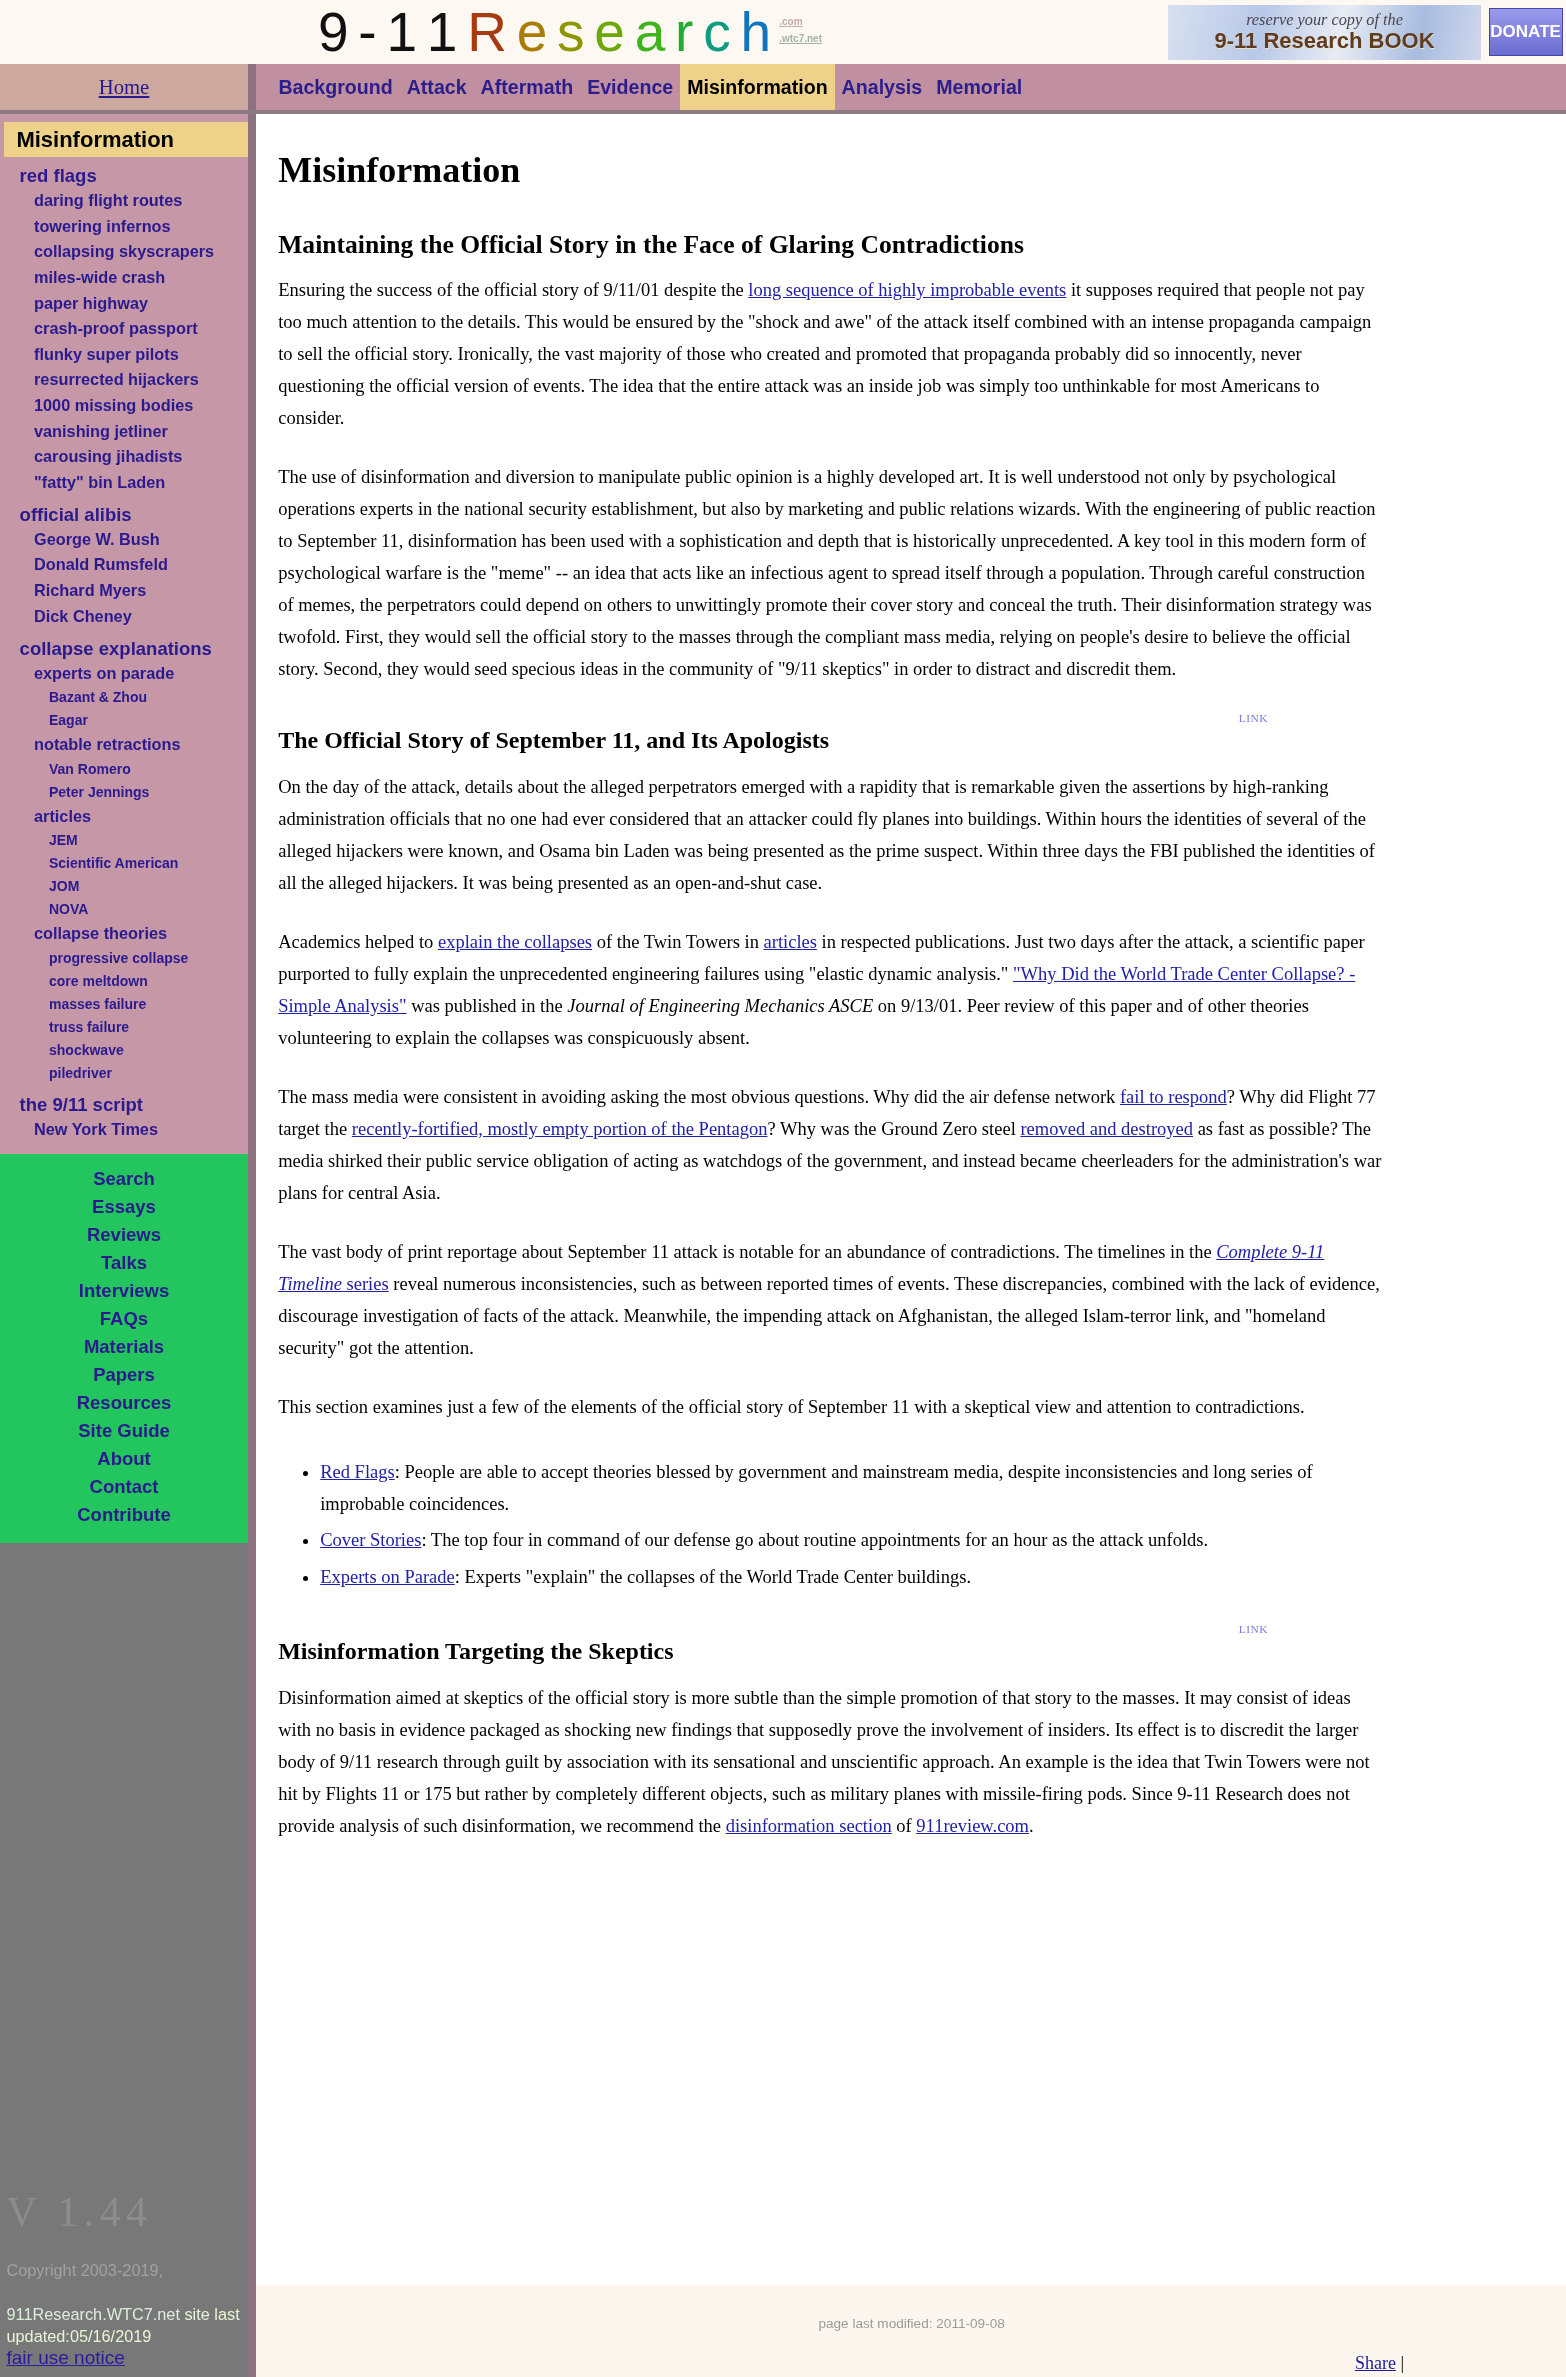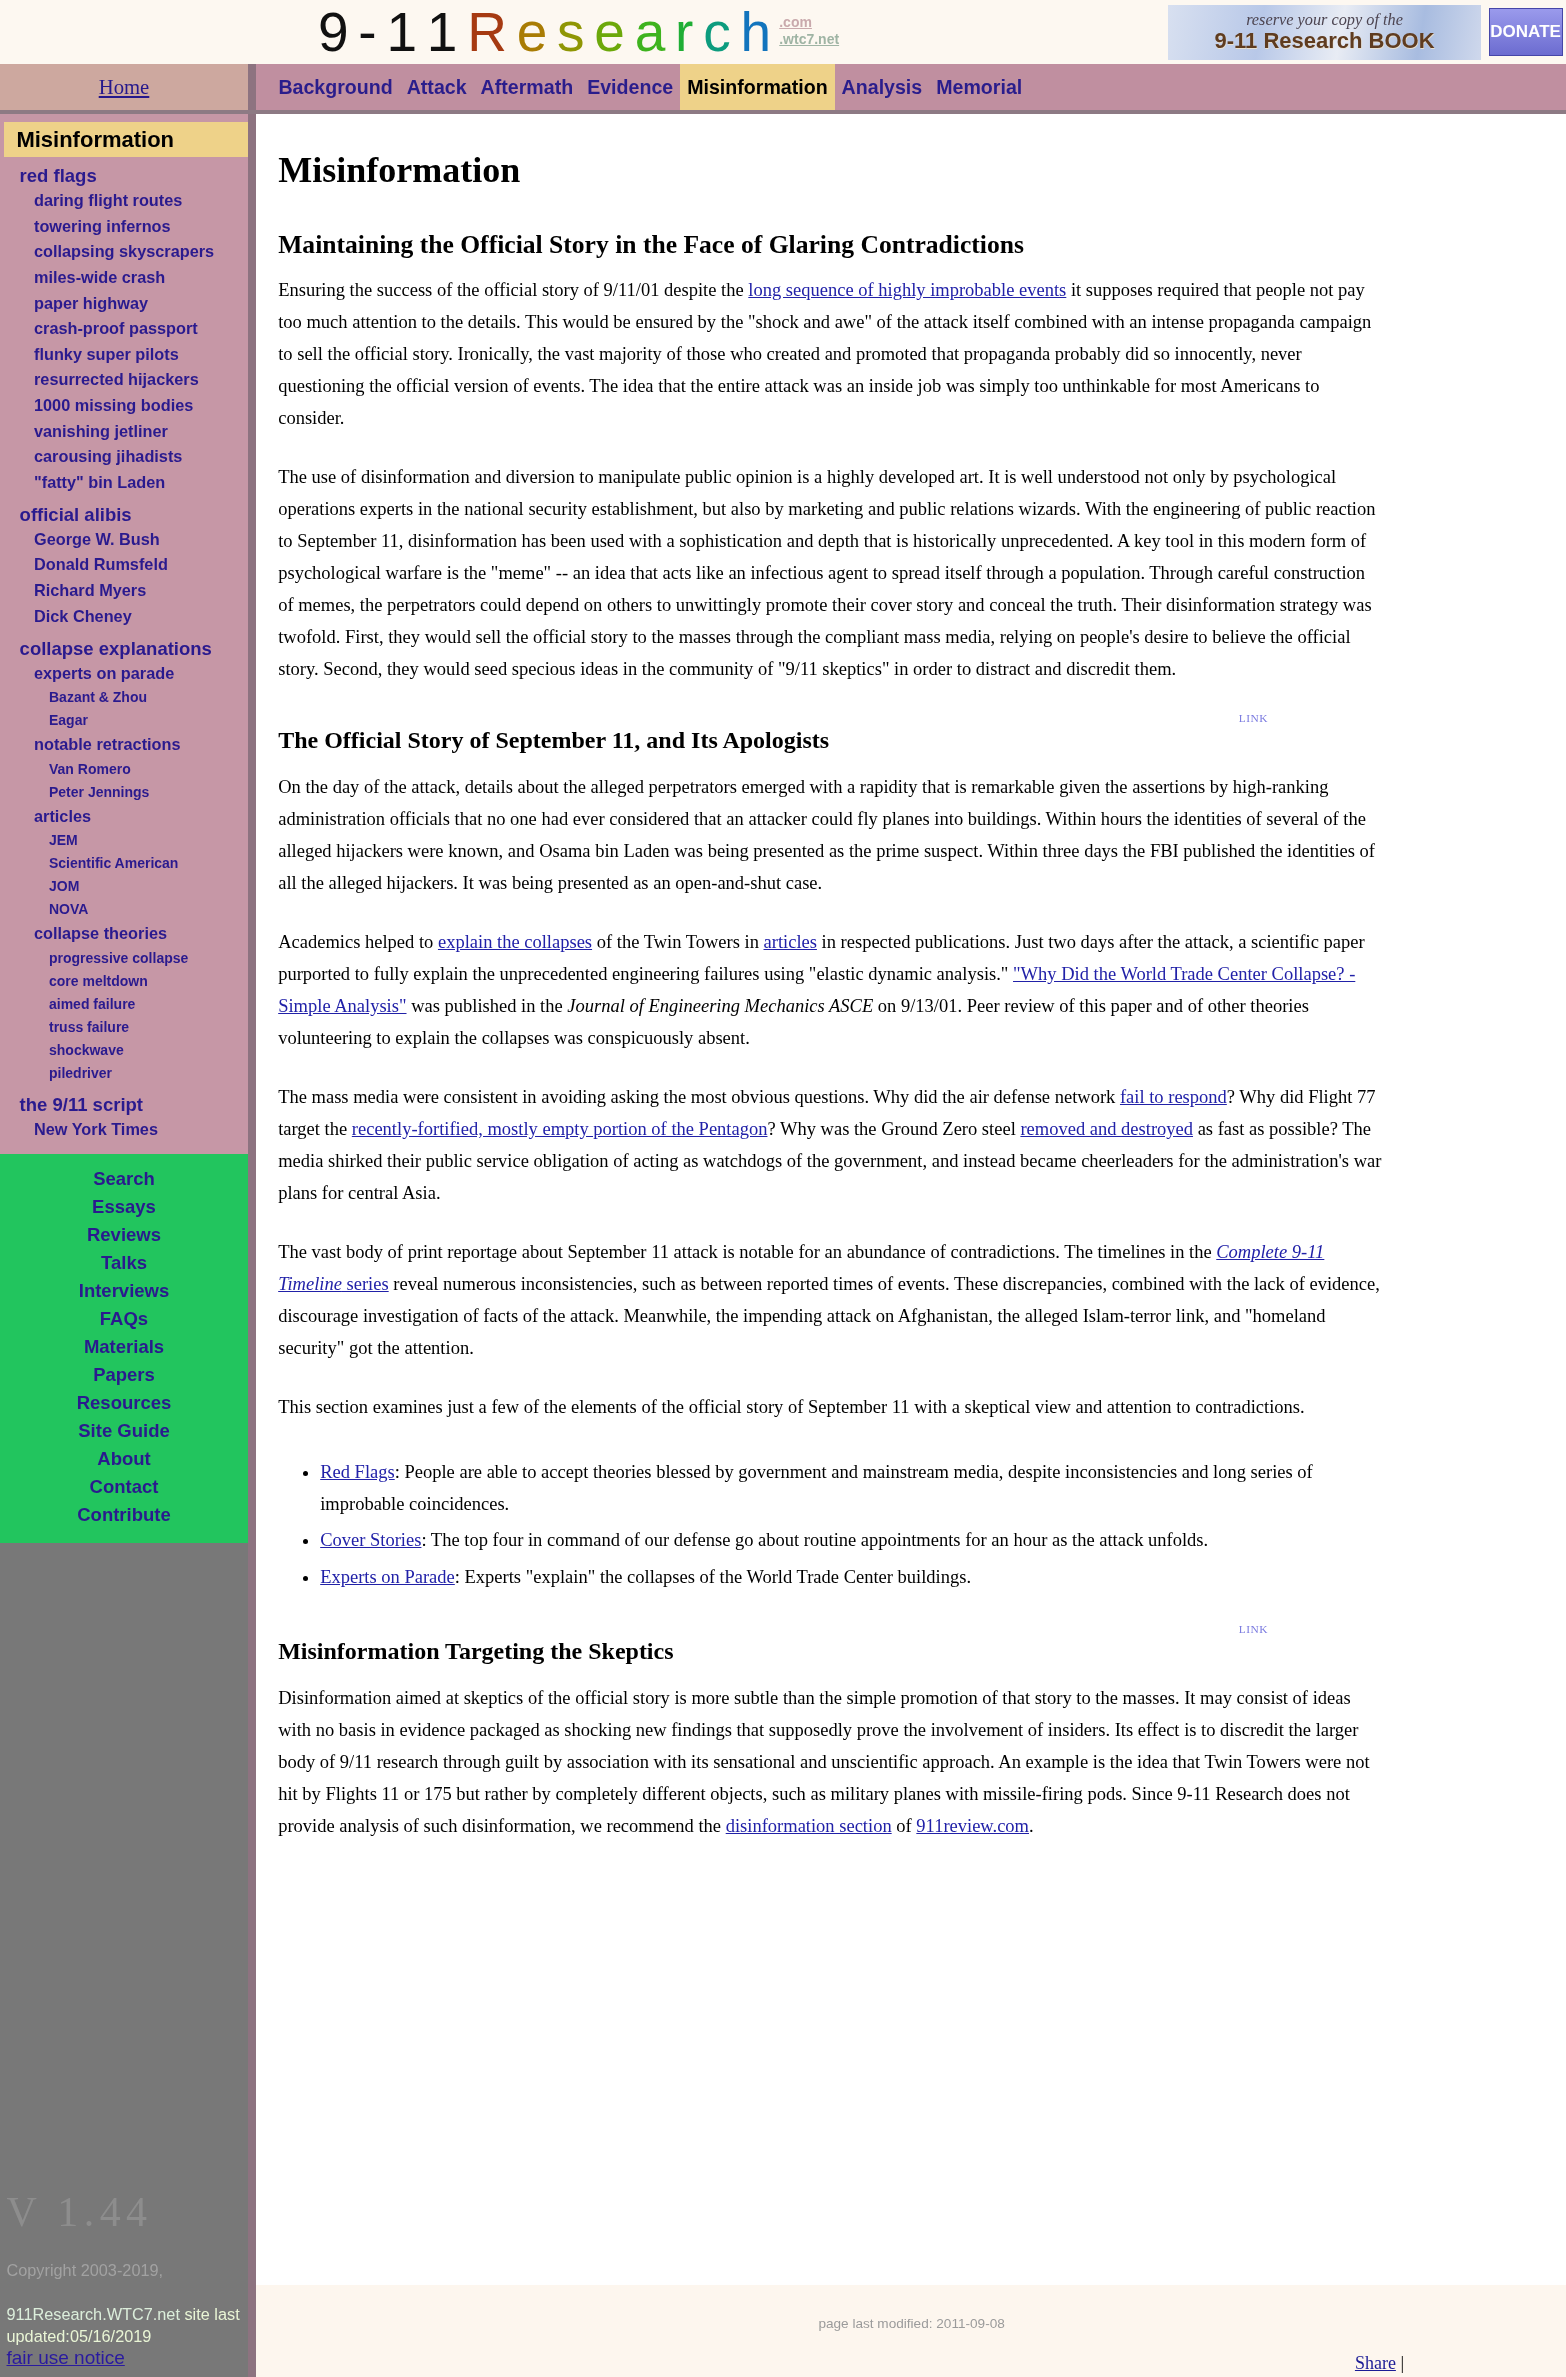--- a/index.html
+++ b/index.html
@@ -5,21 +5,21 @@
   html,body{margin:0;padding:0;background:#787878;}
   .page{width:1567px;min-height:2377px;background:#787878;display:flex;flex-direction:column;
         font-family:"Liberation Serif","DejaVu Serif",serif;}
   
   .site-header{height:64px;background:#fdf8f1;display:flex;align-items:center;flex:0 0 auto;}
   .logo{margin-left:313px;display:flex;align-items:flex-start;cursor:pointer;}
   .logo-letters{font-family:"Liberation Sans","DejaVu Sans",sans-serif;font-size:55px;line-height:55px;
         font-weight:400;letter-spacing:0;white-space:nowrap;}
   .logo-letters span{display:inline-block;margin:0 4.9px;}
   .logo-suffix{display:flex;flex-direction:column;justify-content:flex-end;margin-left:3.3px;margin-top:9.8px;
-        font-family:"Liberation Sans","DejaVu Sans",sans-serif;font-weight:bold;font-size:14px;line-height:16.3px;}
+        font-family:"Liberation Sans","DejaVu Sans",sans-serif;font-weight:bold;font-size:10px;line-height:16.3px;}
   .logo-suffix a{text-decoration:underline;}
   .suffix-com{color:#c9a9ac;}
   .suffix-wtc7{color:#9fb4a4;}
   .header-right{margin-left:auto;margin-right:4.4px;display:flex;align-items:center;gap:7.6px;}
   .book-banner{width:313px;height:55px;background:linear-gradient(100deg,#d8e0f0 0%,#b8c8e8 30%,#e8ecf4 55%,#a8bce0 80%,#cfd8ec 100%);
         display:flex;flex-direction:column;align-items:center;justify-content:center;cursor:pointer;}
   .book-banner .l1{font-style:italic;font-size:16.3px;line-height:17.4px;color:#4c4450;font-family:"Liberation Serif",serif;}
   .book-banner .l2{font-weight:bold;font-size:22px;line-height:24px;color:#5f3c20;
         font-family:"Liberation Sans","DejaVu Sans",sans-serif;text-shadow:0.5px 0.5px 0 #e8e0d0;}
   .donate-btn{width:74px;height:48px;background:linear-gradient(#9a9aec,#6c6cd0);border:1.6px solid #4646a8;
@@ -148,21 +148,21 @@
           <div class="m-item m-l2">Van Romero</div>
           <div class="m-item m-l2">Peter Jennings</div>
           <div class="m-item m-l1">articles</div>
           <div class="m-item m-l2">JEM</div>
           <div class="m-item m-l2">Scientific American</div>
           <div class="m-item m-l2">JOM</div>
           <div class="m-item m-l2">NOVA</div>
           <div class="m-item m-l1">collapse theories</div>
           <div class="m-item m-l2">progressive collapse</div>
           <div class="m-item m-l2">core meltdown</div>
-          <div class="m-item m-l2">aimed failure</div>
+          <div class="m-item m-l2">masses failure</div>
           <div class="m-item m-l2">truss failure</div>
           <div class="m-item m-l2">shockwave</div>
           <div class="m-item m-l2">piledriver</div>
           <div class="m-item m-l0">the 9/11 script</div>
           <div class="m-item m-l1">New York Times</div>
         </div>
       <div class="menu2" id="menu2">
           <a class="m2-item">Search</a>
           <a class="m2-item">Essays</a>
           <a class="m2-item">Reviews</a>

